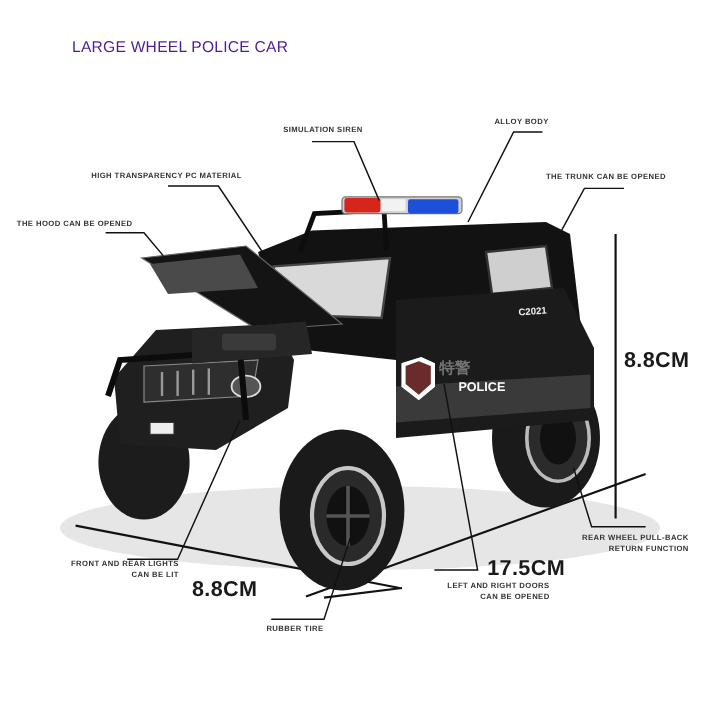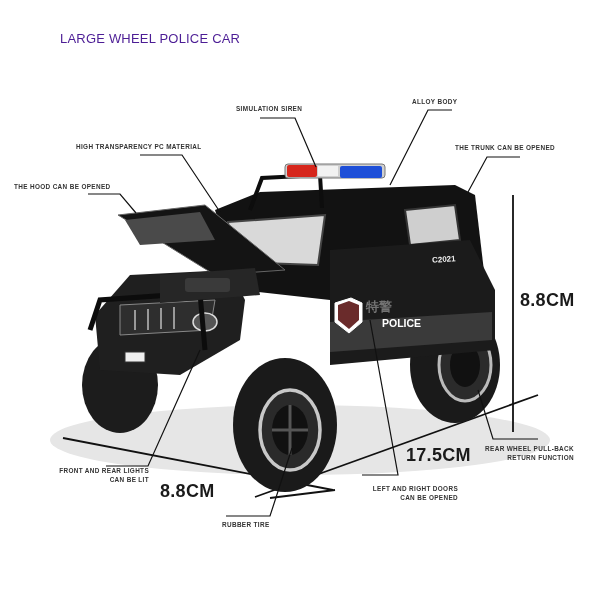--- a/index.html
+++ b/index.html
@@ -135,18 +135,18 @@
   <div>LEFT AND RIGHT DOORS</div>
   <div>CAN BE OPENED</div>
 </div>
 <div class="lbl right" style="right:26px;top:444px;">
   <div>REAR WHEEL PULL-BACK</div>
   <div>RETURN FUNCTION</div>
 </div>
 <div class="lbl" style="left:222px;top:520px;">RUBBER TIRE</div>
 
 <div class="dim" style="left:520px;top:290px;">8.8CM</div>
-<div class="dim" style="left:406px;top:445px;">17.5CM</div>
+<div class="dim" style="left:406px;top:463px;">17.5CM</div>
 <div class="dim" style="left:160px;top:481px;">8.8CM</div>
 
 <div style="position:absolute;left:366px;top:298px;font-size:13px;font-weight:bold;color:#737373;font-family:'DejaVu Sans',sans-serif;">特警</div>
 <div style="position:absolute;left:366px;top:317px;font-size:10.5px;font-weight:bold;color:#fff;margin-left:16px;">POLICE</div>
 <div style="position:absolute;left:432px;top:255px;font-size:8px;font-weight:bold;color:#eee;transform:rotate(-4deg);">C2021</div>
 
 </body></html>

